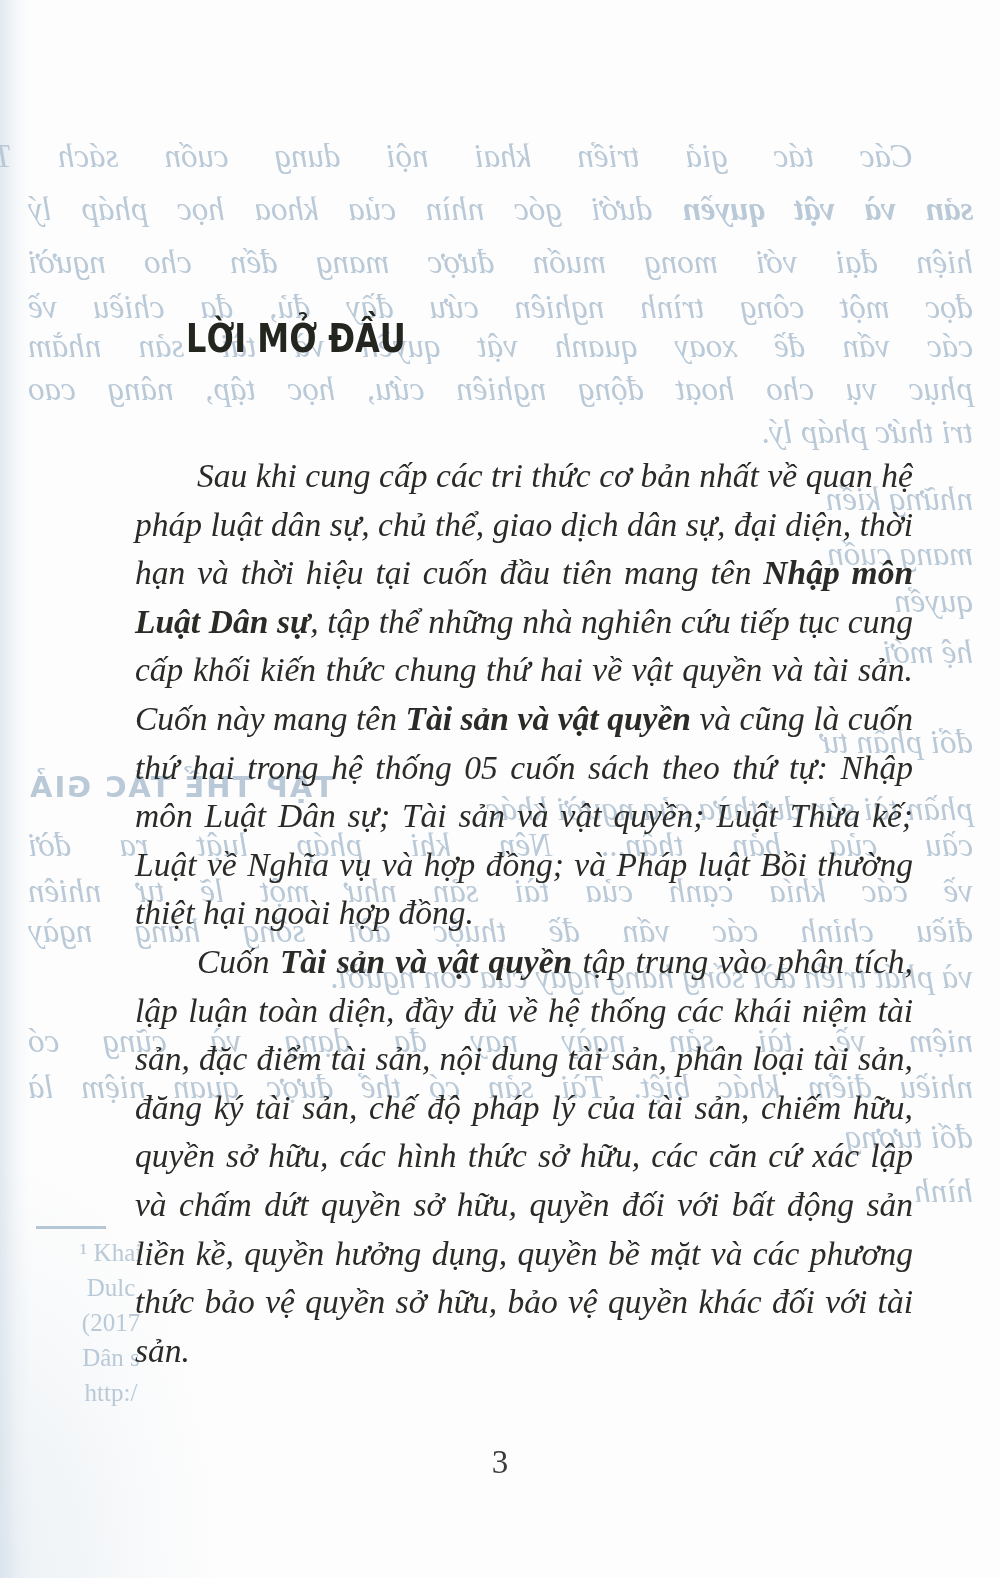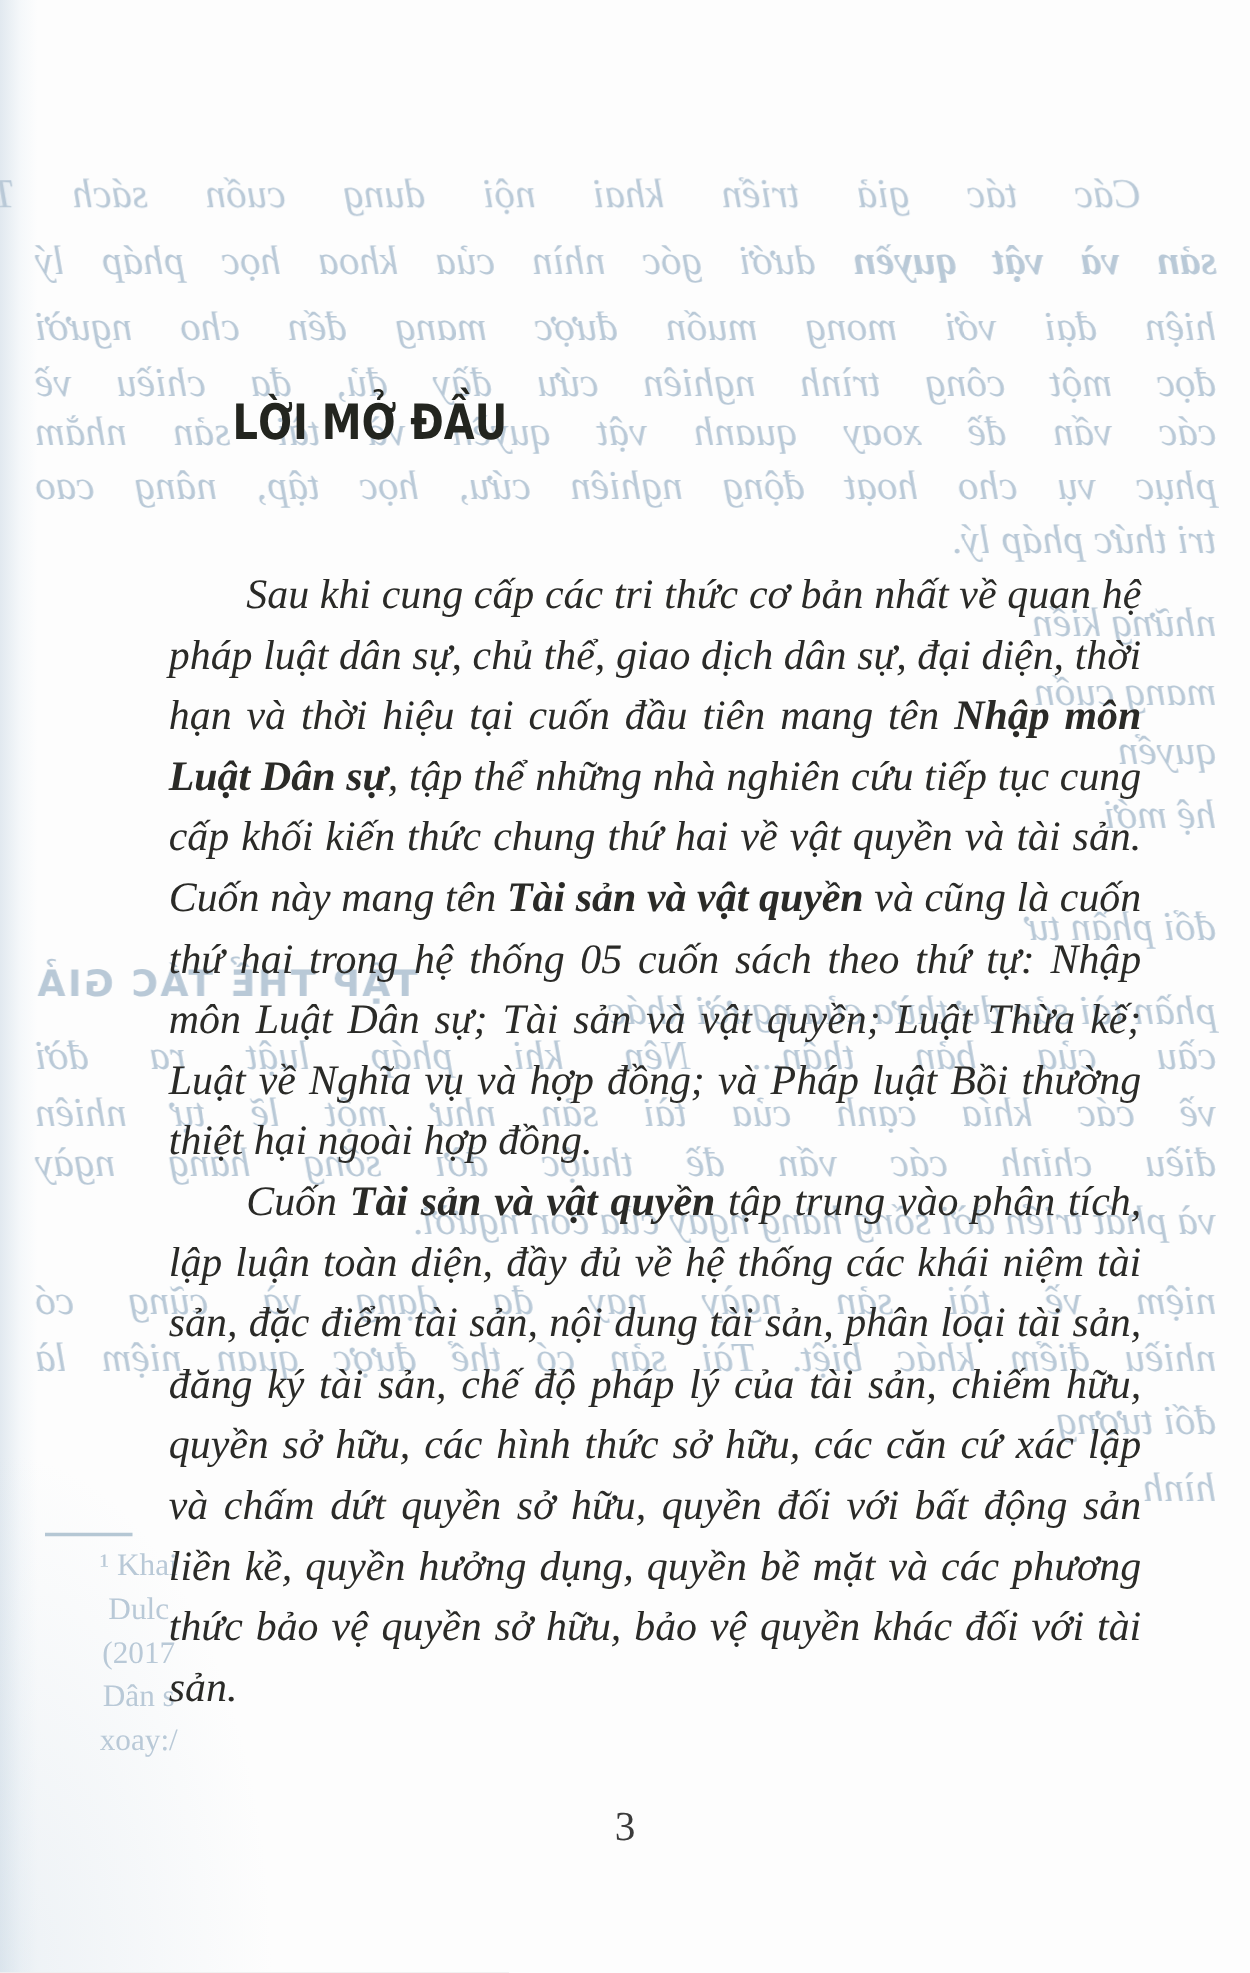--- a/index.html
+++ b/index.html
@@ -112,21 +112,21 @@
       <div class="bleed-line al-l" style="top: 1118px;"><span>đối tượng</span></div>
       <div class="bleed-line al-l" style="top: 1172px;"><span>hình</span></div>
     </div>
 
   <div class="foot-ghost">
     <div class="foot-rule"></div>
   <div class="foot-line">¹ Khai</div>
       <div class="foot-line b">Dulc</div>
       <div class="foot-line">(2017</div>
       <div class="foot-line b">Dân s</div>
-      <div class="foot-line b">xoay:/</div>
+      <div class="foot-line b">http:/</div>
     </div>
 
   <div class="heading">LỜI MỞ ĐẦU</div>
 
   <div class="body-text">
       <p><span>Sau khi cung cấp các tri thức cơ bản nhất về quan hệ pháp luật dân sự, chủ thể, giao dịch dân sự, đại diện, thời hạn và thời hiệu tại cuốn đầu tiên mang tên </span><span class="b">Nhập môn Luật Dân sự</span><span>, tập thể những nhà nghiên cứu tiếp tục cung cấp khối kiến thức chung thứ hai về vật quyền và tài sản. Cuốn này mang tên </span><span class="b">Tài sản và vật quyền</span><span> và cũng là cuốn thứ hai trong hệ thống 05 cuốn sách theo thứ tự: Nhập môn Luật Dân sự; Tài sản và vật quyền; Luật Thừa kế; Luật về Nghĩa vụ và hợp đồng; và Pháp luật Bồi thường thiệt hại ngoài hợp đồng.</span></p>
       <p><span>Cuốn </span><span class="b">Tài sản và vật quyền</span><span> tập trung vào phân tích, lập luận toàn diện, đầy đủ về hệ thống các khái niệm tài sản, đặc điểm tài sản, nội dung tài sản, phân loại tài sản, đăng ký tài sản, chế độ pháp lý của tài sản, chiếm hữu, quyền sở hữu, các hình thức sở hữu, các căn cứ xác lập và chấm dứt quyền sở hữu, quyền đối với bất động sản liền kề, quyền hưởng dụng, quyền bề mặt và các phương thức bảo vệ quyền sở hữu, bảo vệ quyền khác đối với tài sản.</span></p>
     </div>
 
   <div class="page-number">3</div>

